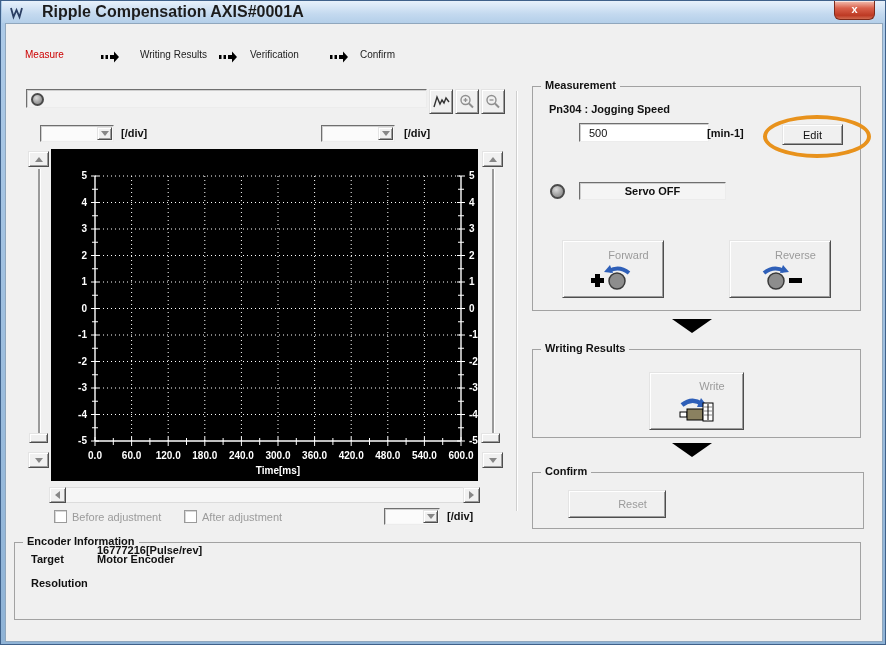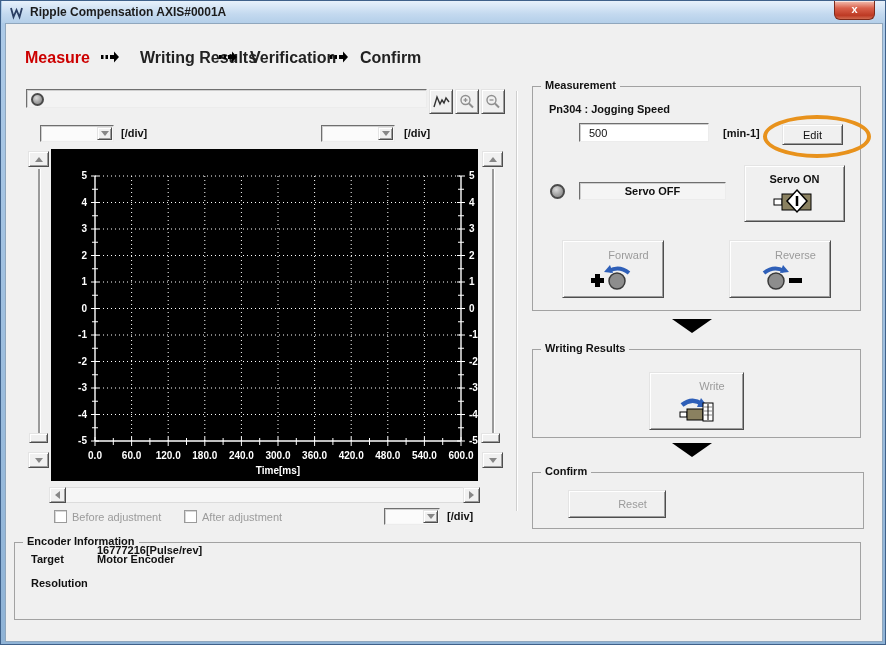--- a/index.html
+++ b/index.html
@@ -1,32 +1,32 @@
 <!DOCTYPE html>
 <html><head>
 <meta charset="utf-8">
 <style>
   html,body{margin:0;padding:0;background:#c8d8e8;font-family:"Liberation Sans",sans-serif;}
   .window{position:relative;width:886px;height:645px;background:linear-gradient(#aecbe8,#8fb3d6);
           border:1px solid #3f618a;box-sizing:border-box;overflow:hidden;}
   .titlebar{position:absolute;left:1px;top:0;width:884px;height:22px;
             background:linear-gradient(#e7f1fb,#c3d9ef 60%,#b4cfe9);display:flex;align-items:center;}
-  .title-text{font-size:12px;font-weight:bold;color:#1c1c1c;margin-left:6px;}
+  .title-text{font-size:16px;font-weight:bold;color:#1c1c1c;margin-left:18px;}
   .app-icon{margin-left:7px;}
   .close-btn{position:absolute;left:833px;top:0;width:39px;height:18px;
              background:linear-gradient(#f3c0b2,#d9604a 40%,#bd3a24 80%,#d06a50);
              border:1px solid #7e2a1a;border-top:none;border-radius:0 0 6px 6px;
              color:#fff;font-size:11px;font-weight:bold;text-align:center;line-height:16px;
              box-shadow:inset 0 1px 0 rgba(255,255,255,.6);cursor:pointer;}
   .client{position:absolute;left:4px;top:22px;width:878px;height:619px;background:#f0f0f0;
           border:1px solid #90a7bd;box-sizing:border-box;}
   .abs{position:absolute;}
   .lbl{font-size:11px;font-weight:bold;color:#111;white-space:nowrap;}
   .lbl-dis{font-size:11px;color:#9b9b9b;white-space:nowrap;}
-  .step{font-size:16px;font-weight:bold;color:#222;white-space:nowrap;}
+  .step{font-size:10px;font-weight:normal;color:#222;white-space:nowrap;}
   .step.active{color:#cc0000;}
   .raised{background:#f0f0f0;border:1px solid #4e4e4e;border-top-color:#e4e4e4;border-left-color:#e4e4e4;
           box-shadow:inset 1px 1px 0 #ffffff, inset -1px -1px 0 #9c9c9c;box-sizing:border-box;}
   .sunken{background:#f8f8f8;border:1px solid #ececec;border-top-color:#6f6f6f;border-left-color:#6f6f6f;
           box-shadow:inset 1px 1px 0 #cfcfcf;box-sizing:border-box;text-align:center;}
   .groupbox{border:1px solid #a2a2a2;box-sizing:border-box;}
   .gb-label{position:absolute;top:-8px;left:8px;background:#f0f0f0;padding:0 4px;font-size:11px;font-weight:bold;color:#111;}
   .led{border-radius:50%;background:radial-gradient(circle at 38% 32%,#dcdcdc,#a3a3a3 55%,#828282);
        border:2px solid #4a4a4a;box-sizing:border-box;}
   button{font-family:"Liberation Sans",sans-serif;padding:0;cursor:pointer;}
@@ -288,39 +288,30 @@
   </div>
   <span class="abs lbl" style="left:446px;top:509px">[/div]</span>
 
   <div class="abs sep-v" style="left:515px;top:90px;width:1px;height:420px"></div>
 
   <div class="abs groupbox" style="left:531px;top:85px;width:329px;height:225px">
     <span class="gb-label">Measurement</span>
   </div>
   <span class="abs lbl" style="left:548px;top:102px">Pn304 : Jogging Speed</span>
   <input class="abs input11" style="left: 578px; top: 122px; width: 130px; height: 19px;" value="500">
-  <span class="abs lbl" style="left:722px;top:126px">[min-1]</span>
+  <span class="abs lbl" style="left:706px;top:126px">[min-1]</span>
   <button class="abs raised btn-txt" style="left:781px;top:123px;width:61px;height:21px">
     <span>Edit</span>
   </button>
   <div class="abs ellipse" style="left:762px;top:114px;width:100px;height:35px"></div>
 
   <div class="abs led" style="left:549px;top:183px;width:15px;height:15px"></div>
   <div class="abs sunken center" style="left:578px;top:181px;width:147px;height:18px;background:#f5f5f5">
     <span class="lbl">Servo OFF</span>
   </div>
-  <button class="abs raised bigbtn" style="left:743px;top:164px;width:101px;height:57px">
-    <span class="btn-txt" style="font-weight:bold">Servo ON</span>
-    <svg width="44" height="27" viewBox="0 0 44 27">
-      <rect x="1" y="11" width="8" height="6" fill="#fff" stroke="#000"></rect>
-      <rect x="9" y="6" width="29" height="16" fill="#8a8160" stroke="#000"></rect>
-      <polygon points="24,2 34,13 24,24 14,13" fill="#fff" stroke="#000" stroke-width="1.5"></polygon>
-      <line x1="24" y1="8" x2="24" y2="18" stroke="#000" stroke-width="2.5"></line>
-    </svg>
-  </button>
 
   <button class="abs raised bigbtn" style="left:561px;top:239px;width:102px;height:58px">
     <span class="btn-txt dis-txt">Forward</span>
     <svg width="48" height="26" viewBox="0 0 48 26">
       <rect x="2" y="14" width="13" height="5" fill="#000"></rect>
       <rect x="6" y="10" width="5" height="13" fill="#000"></rect>
       <circle cx="28" cy="17" r="8" fill="#8d8d8d" stroke="#3a3a3a" stroke-width="1.5"></circle>
       <path d="M40,9 Q30,1 20,7" stroke="#2e5fb8" stroke-width="4" fill="none"></path>
       <polygon points="24,9 15,8 21,1" fill="#2e5fb8"></polygon>
     </svg>

